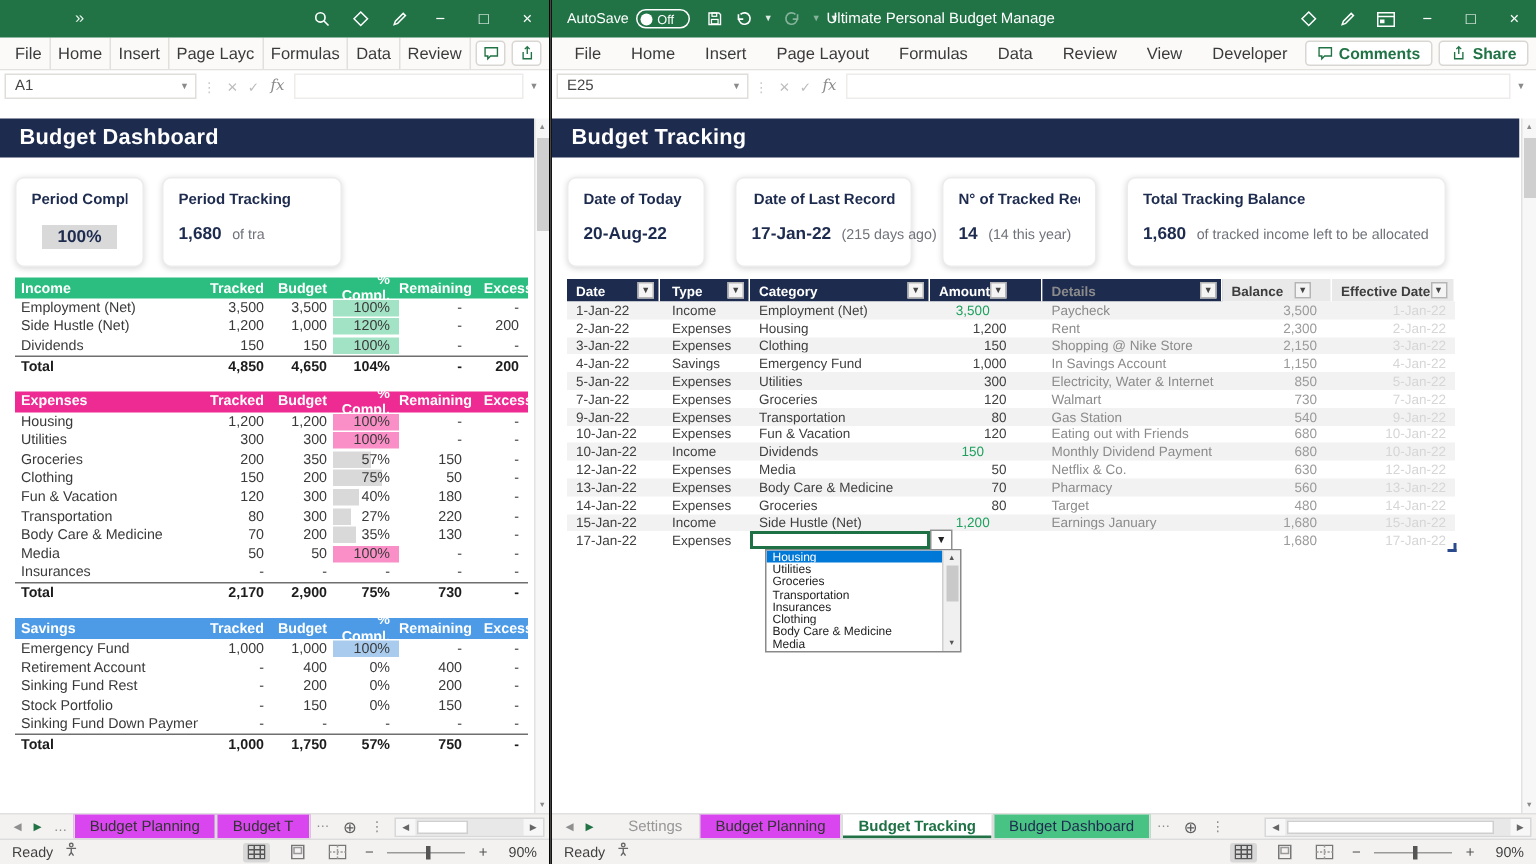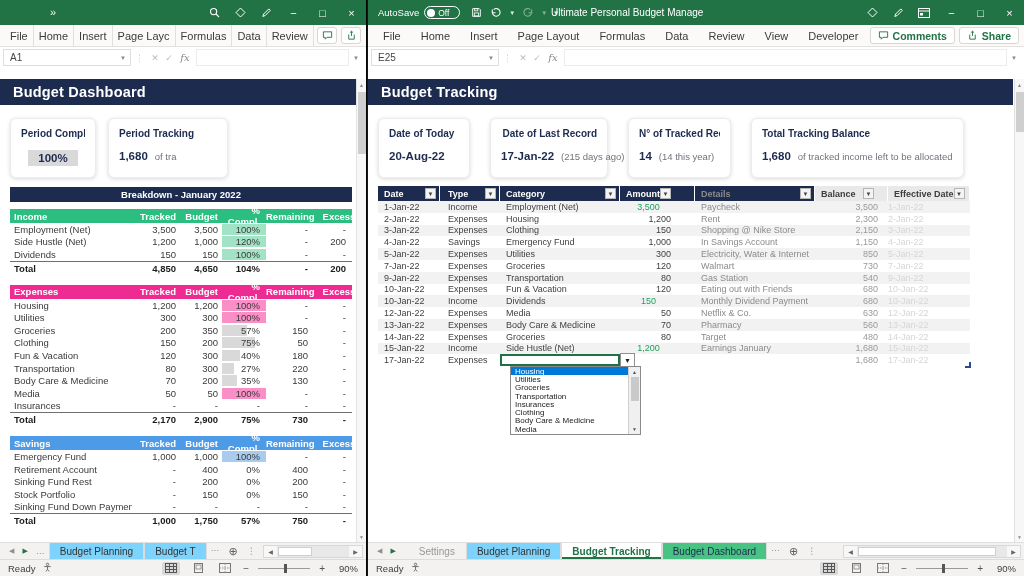--- a/index.html
+++ b/index.html
@@ -86,21 +86,21 @@
   .tr{display:flex;height:11.8px;align-items:center;font-size:9px;color:#3f3f3f;position:relative}
   .tr.band{background:#f2f2f2}
   .td{white-space:nowrap;overflow:hidden}
   .c0{flex:0 0 62px;padding-left:6px}
   .c1{flex:0 0 60px;padding-left:8px}
   .c2{flex:0 0 120px;padding-left:6px}
   .c3{flex:0 0 75px;text-align:right;padding-right:24px}
   .c3.amt-income{text-align:center;color:#1fa05e;padding-right:18px}
   .c4{flex:0 0 120px;padding-left:6px;color:#8b8b8b}
   .c5{flex:0 0 73px;text-align:right;padding-right:10px;color:#9a9a9a}
-  .c6{flex:0 0 82px;padding-right:6px;color:#d6d6d6}
+  .c6{flex:0 0 82px;text-align:right;padding-right:6px;color:#d6d6d6}
   .td.sel{box-shadow:inset 0 0 0 2px #1e7145;background:#fff;height:100%}
   .combo-btn{position:absolute;left:242px;top:-1px;width:15px;height:14px;background:#fff;border:1px solid #8f8f8f;display:flex;align-items:center;justify-content:center;font-size:7px;color:#222;z-index:3}
   .resize-handle{position:absolute;right:-1px;bottom:-2px;width:6px;height:6px;border-right:2px solid #2b4a8e;border-bottom:2px solid #2b4a8e}
 
   
   .dropdown{position:absolute;left:142px;top:298px;width:131px;height:69px;background:#fff;border:1px solid #8a8a8a;display:flex;z-index:6}
   .dd-list{flex:1;overflow:hidden}
   .dd-item{height:8.3px;font-size:8px;display:flex;align-items:center;padding-left:4px;color:#222;white-space:nowrap;overflow:hidden}
   .dd-item.hl{background:#0078d7;color:#fff}
   .dd-scroll{width:12px;background:#f0f0f0;border-left:1px solid #cfcfcf;display:flex;flex-direction:column;align-items:center;font-size:5px;color:#555}
@@ -113,21 +113,21 @@
   .vs-arrow{height:11px;display:flex;align-items:center;justify-content:center;width:100%}
   .vs-thumb{width:8px;height:62px;background:#cfcfcf;margin-top:2px}
   .vs-fill{flex:1}
 
   
   .tabbar{height:17px;min-height:17px;background:#f3f2f1;border-top:1px solid #e0e0e0;display:flex;align-items:center;font-size:10px;color:#444;padding-left:5px}
   .tab-nav{color:#8f8f8f;font-size:7px;padding:0 4px}
   .tab-nav.fwd{color:#217346}
   .tab-ellipsis{color:#8a8a8a;font-size:9px;padding:0 4px}
   .sheet-tab{height:100%;display:flex;align-items:center;padding:0 10px;border-right:1px solid #dcdcdc;border-left:1px solid #dcdcdc;white-space:nowrap;overflow:hidden}
-  .sheet-tab.plain{background:#7dd3fc;color:#333}
+  .sheet-tab.plain{background:#d946ef;color:#333}
   .sheet-tab.muted{background:transparent;color:#979797;border-color:transparent}
   .sheet-tab.active{background:#fff;color:#1e7145;font-weight:bold;box-shadow:inset 0 -2px 0 #217346}
   .sheet-tab.green{background:#49c383;color:#1d2b4f}
   .tab-add{color:#5f5f5f;font-size:11px;padding:0 5px}
   .tab-dots{color:#8a8a8a;font-size:9px;padding:0 4px}
   .hscroll{margin-left:auto;margin-right:3px;display:flex;align-items:center;height:13px;border:1px solid #d8d8d8;background:#f0f0f0}
   .hs-btn{width:13px;height:100%;display:flex;align-items:center;justify-content:center;font-size:6px;color:#666;background:#f7f7f7}
   .hs-track{height:100%;background:#e8e8e8;position:relative}
   #winL .hs-track{width:72px}
   #winR .hs-track{width:150px}
@@ -223,21 +223,20 @@
             </div>
           </div>
           <div class="card" style="width: 120px;">
             <div class="card-title">Period Tracking</div>
             <div class="card-line">
               <span class="card-value">1,680</span>
               <span class="card-note">of tra</span>
             </div>
           </div>
         </div>
-      <div class="breakdown">Breakdown - January 2022</div>
       <div id="sectionsL">
           <div class="section">
             <div class="sec-head" style="background: rgb(44, 190, 128);">
               <span class="cl">Income</span>
               <span class="cn">Tracked</span>
               <span class="cb">Budget</span>
               <span class="cp">% Compl.</span>
               <span class="cr">Remaining</span>
               <span class="ce">Excess</span>
             </div>

